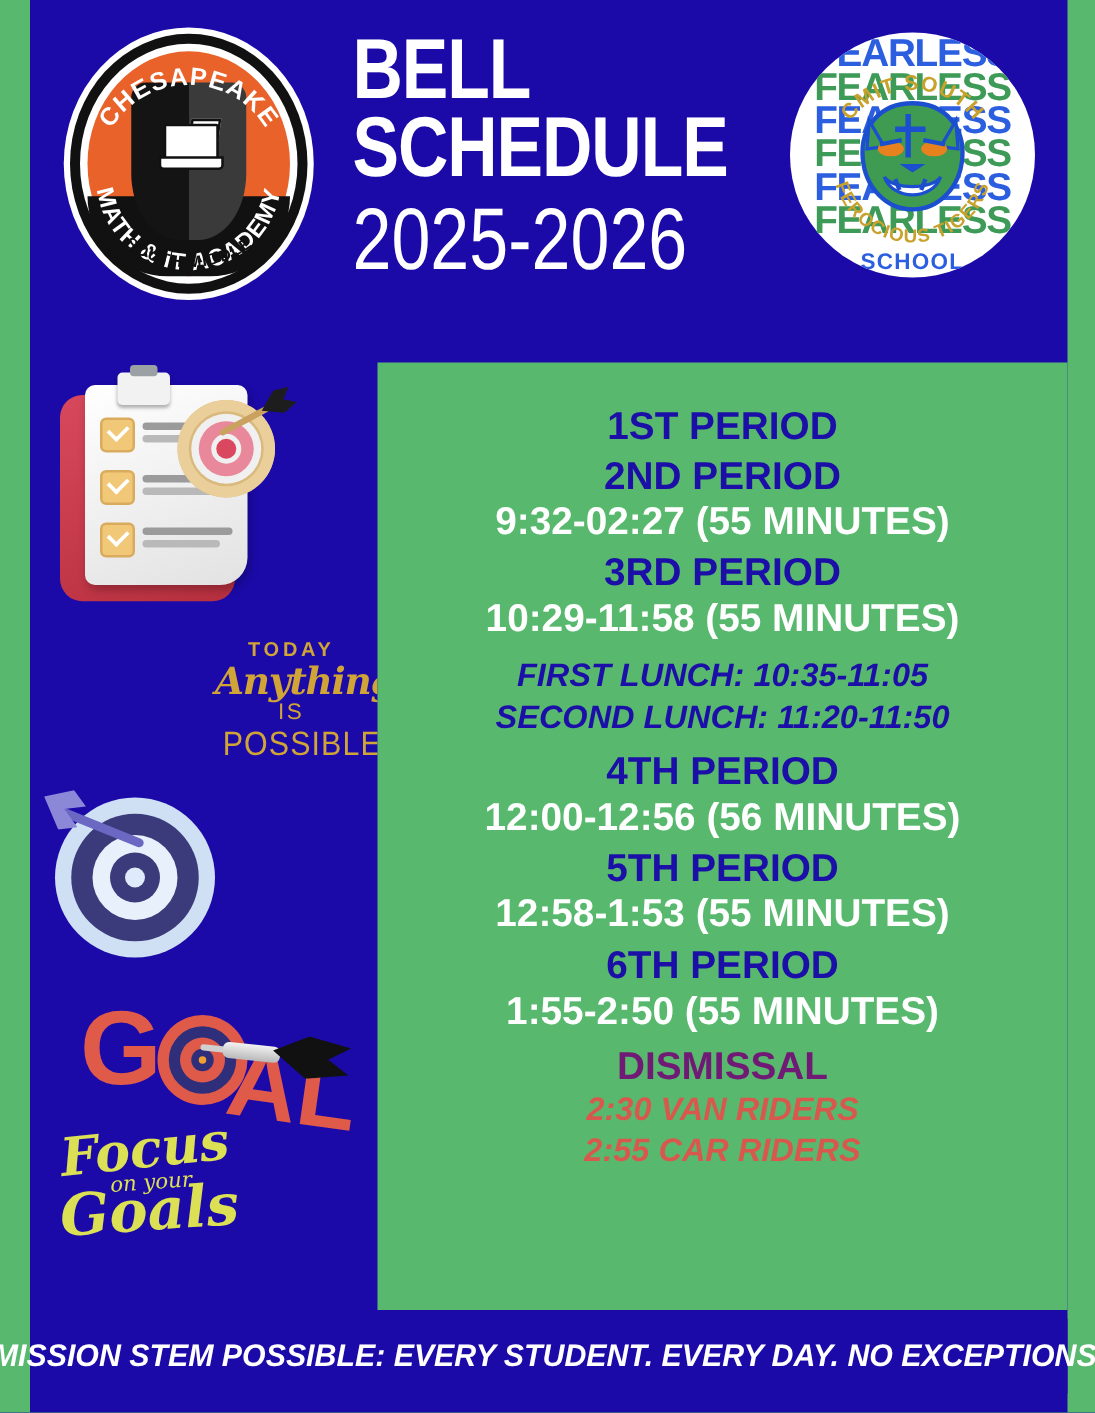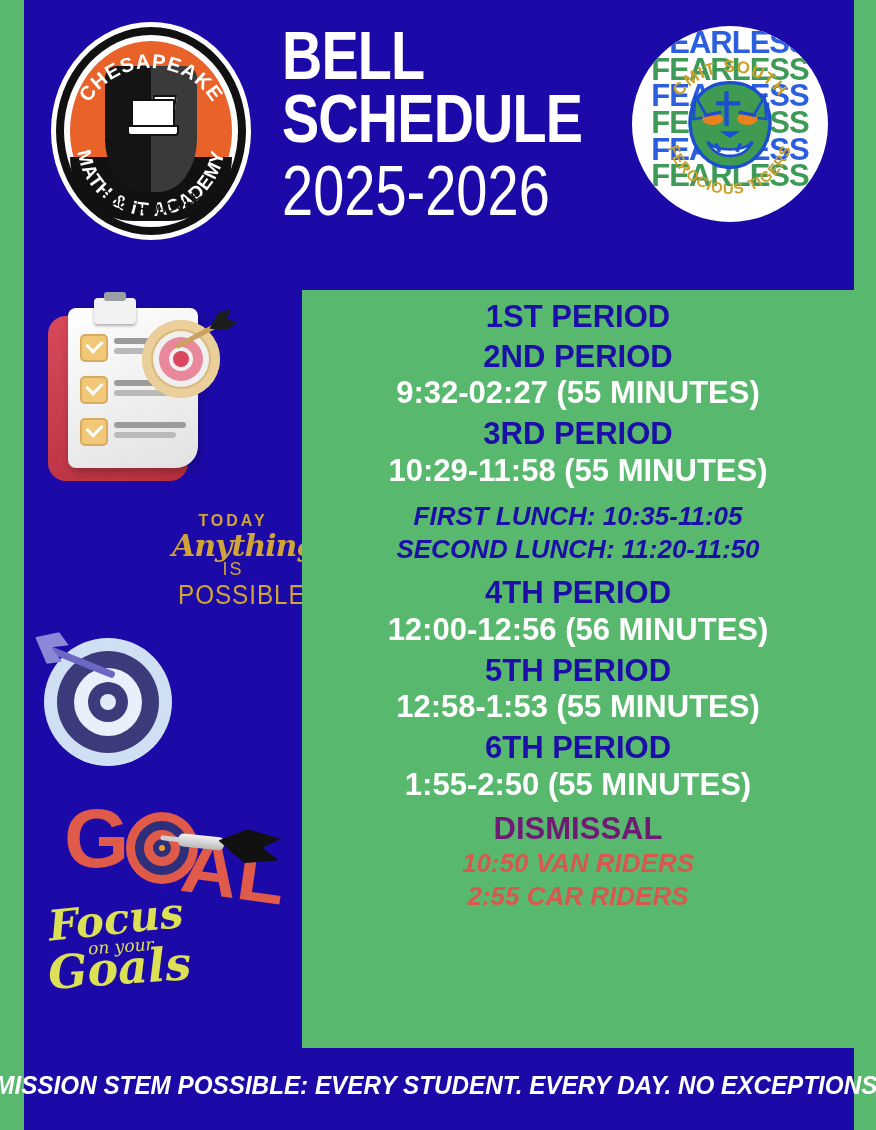--- a/index.html
+++ b/index.html
@@ -282,21 +282,21 @@
   .fq-goals{
     font-style:italic;font-weight:bold;font-size:46px;line-height:0.95;
     margin-top:-8px;transform:rotate(-4deg);
   }
 
   
   .schedule{
     position:absolute;left:302px;top:290px;width:552px;height:758px;
     background:#58b96e;
     text-align:center;
-    padding-top:5px;
+    padding-top:29px;
     box-sizing:border-box;
   }
   .per-name{
     color:#1c0fa8;
     font-family:"Liberation Sans Narrow","Liberation Sans", sans-serif;
     font-weight:bold;
     font-size:31px;
     letter-spacing:0px;
     line-height:1.15;
     margin-top:4px;
@@ -414,20 +414,21 @@
           <path id="gArcTop" d="M 36,108 A 62,62 0 0 1 160,108"></path>
           <path id="gArcBot" d="M 34,104 A 64,64 0 0 0 162,104"></path>
         </defs>
         <text font-size="17">
           <textPath href="#gArcTop" startOffset="50%" text-anchor="middle">CMIT SOUTH</textPath>
         </text>
         <text font-size="15">
           <textPath href="#gArcBot" startOffset="50%" text-anchor="middle">FEROCIOUS TIGERS</textPath>
         </text>
       </svg>
+      <div class="school-word">SCHOOL</div>
     </div>
   </div>
 
   <div class="left-col">
 
     <div class="clipboard">
       <div class="cb-back"></div>
       <div class="cb-paper">
         <div class="cb-row" style="top:26px;">
           <div class="cb-box">
@@ -533,21 +534,21 @@
       <div class="per-name">5TH PERIOD</div>
       <div class="per-time">12:58-1:53 (55 MINUTES)</div>
     </div>
     <div class="grp">
       <div class="per-name">6TH PERIOD</div>
       <div class="per-time">1:55-2:50 (55 MINUTES)</div>
     </div>
 
     <div class="grp">
       <div class="dismissal-name">DISMISSAL</div>
-      <div class="rider-line">10:50 VAN RIDERS</div>
+      <div class="rider-line">2:30 VAN RIDERS</div>
       <div class="rider-line">2:55 CAR RIDERS</div>
     </div>
   </div>
 
   <div class="footer">
     <div class="footer-text">“MISSION STEM POSSIBLE: EVERY STUDENT. EVERY DAY. NO EXCEPTIONS.”</div>
   </div>
 </div>
 
 </body></html>

